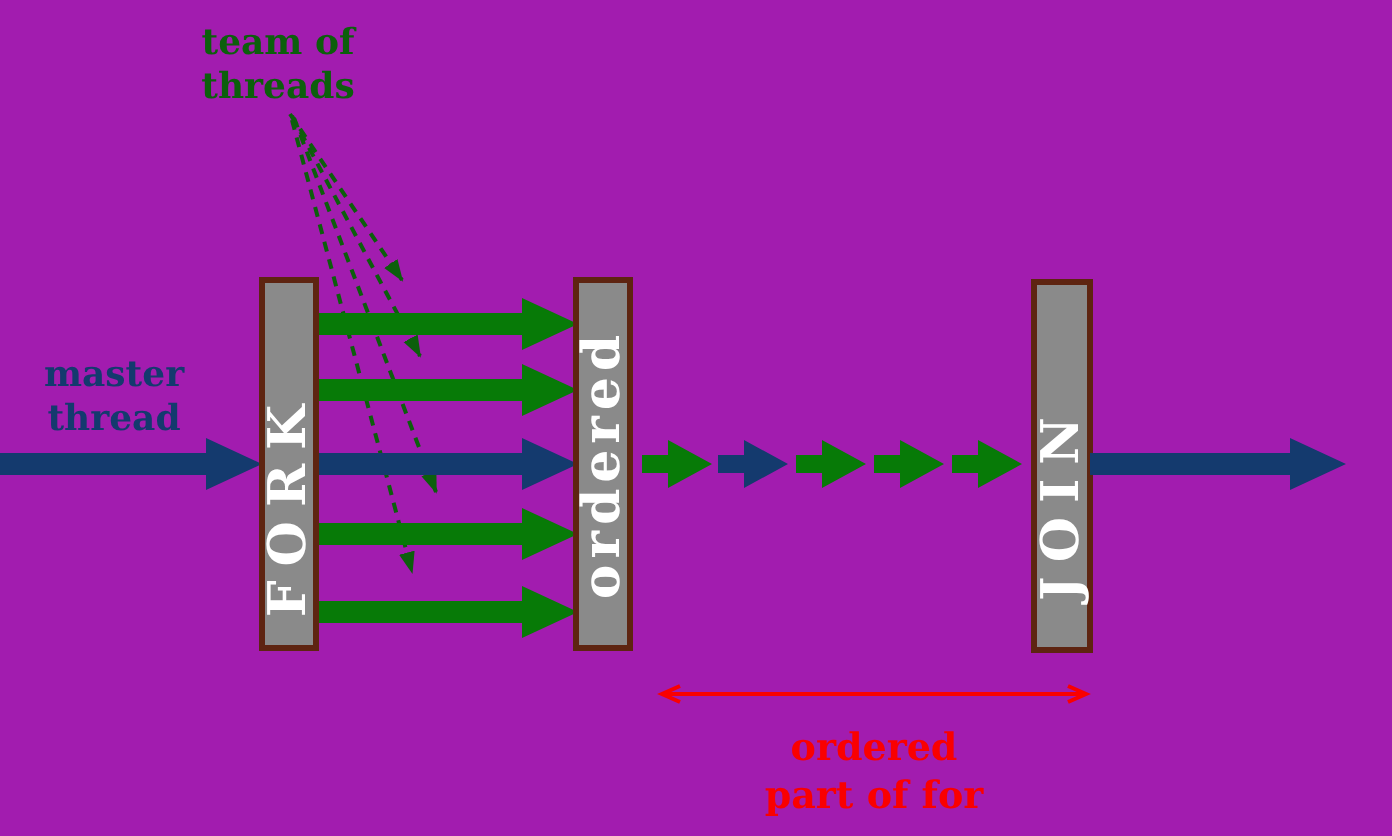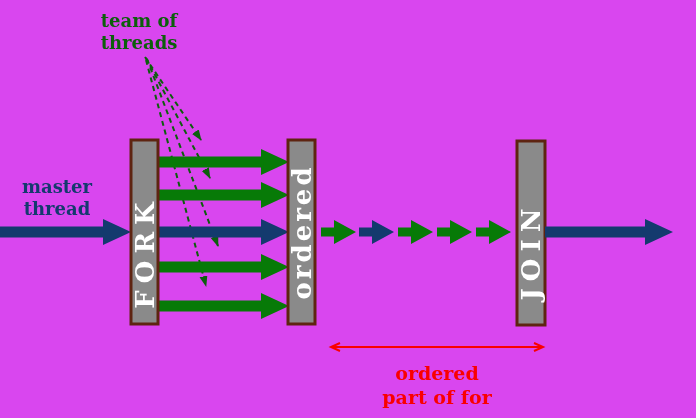--- a/index.html
+++ b/index.html
@@ -1,19 +1,19 @@
 <!DOCTYPE html>
 <html><head>
 <meta charset="utf-8">
 <style>
   html,body{margin:0;padding:0;background:#ffffff;}
   .canvas{
     position:relative;
     width:696px;height:418px;
-    background:#d946ef;
+    background:#a21caf;
     font-family:"DejaVu Serif", serif;
     overflow:hidden;
   }
   svg{display:block;}
   svg text{
     font-family:"DejaVu Serif", serif;
     font-weight:bold;
   }
   .label-sm{font-size:18px;}
   .label-red{font-size:19px;}

